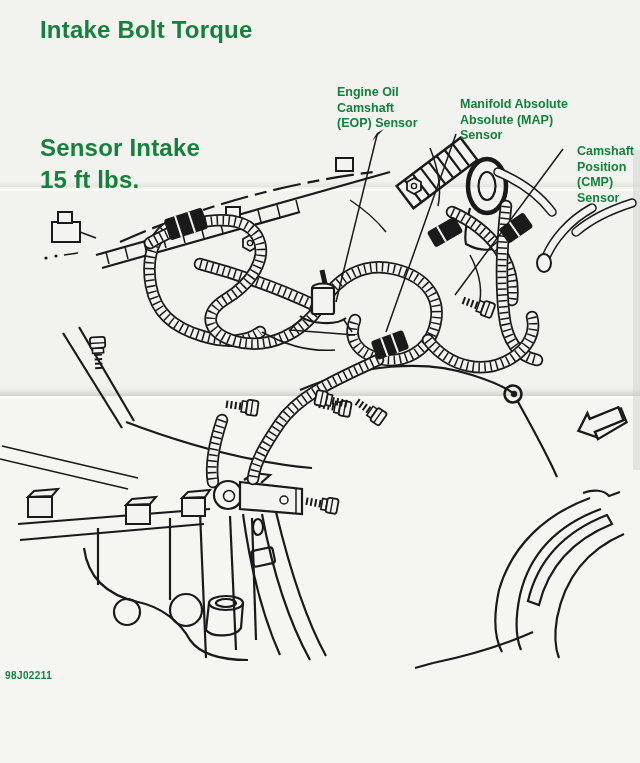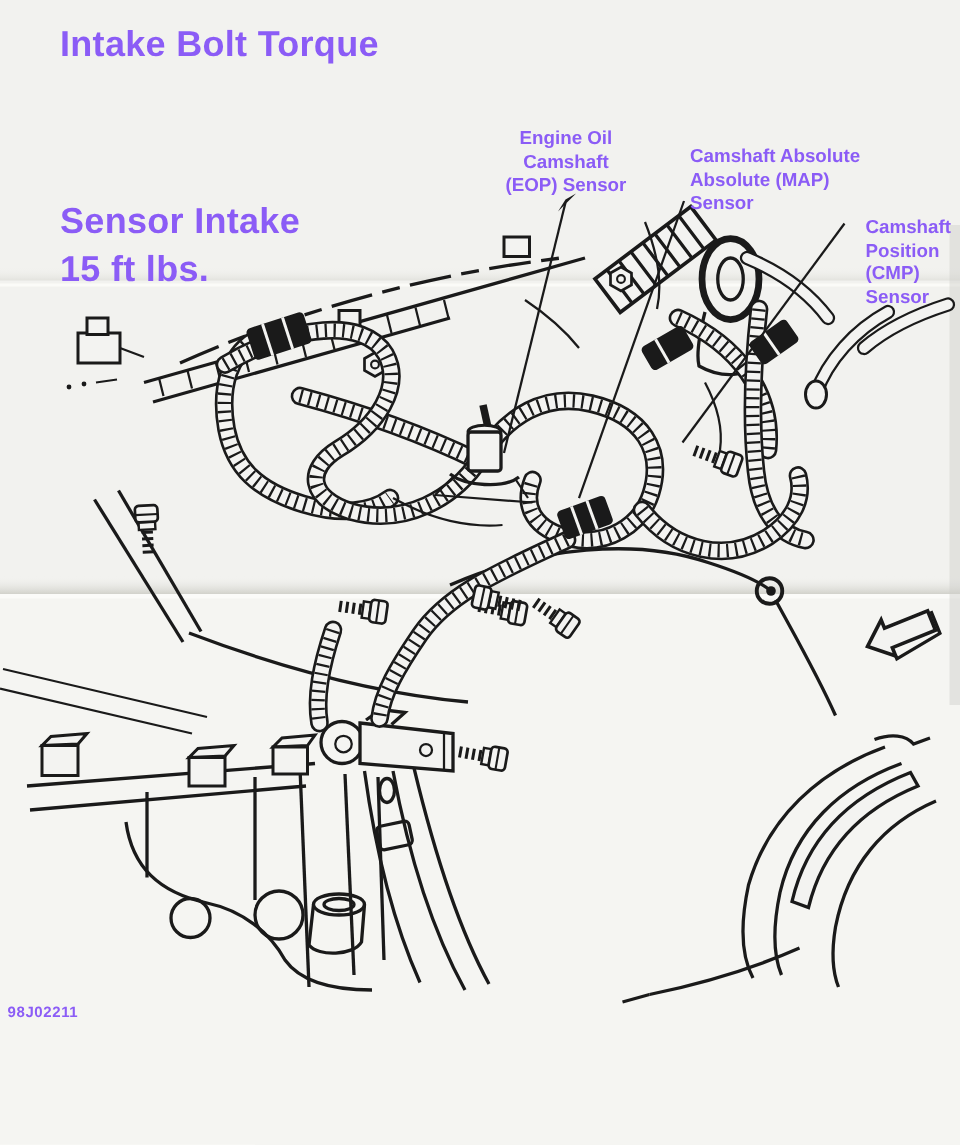--- a/index.html
+++ b/index.html
@@ -4,21 +4,21 @@
 <style>
   html,body{margin:0;padding:0;}
   #page{
     position:relative;
     width:640px;height:763px;
     background:#f2f2ef;
     overflow:hidden;
     font-family:"Liberation Sans", sans-serif;
   }
   #art{position:absolute;left:0;top:0;}
-  .note{position:absolute;color:#8b5cf6;white-space:nowrap;}
+  .note{position:absolute;color:#15803d;white-space:nowrap;}
   .big{font-size:24px;line-height:31.5px;font-weight:700;letter-spacing:.2px;}
   .callout{font-size:12.5px;line-height:15.5px;font-weight:700;}
   .fignum{font-size:10px;font-weight:700;letter-spacing:.4px;}
   
   .ink{stroke:#1a1a1a;fill:none;}
   .sw1{stroke-width:1.5;} .sw2{stroke-width:2.2;}
   .fillpaper{fill:#f3f3f1;stroke:#1a1a1a;}
   .fillink{fill:#1a1a1a;stroke:none;}
   .ld{stroke:#1a1a1a;stroke-width:1.5;fill:none;}
   .rt-o{fill:none;stroke:#1a1a1a;stroke-width:12.5;stroke-linecap:round;}
@@ -282,27 +282,27 @@
   </svg>
 
   <div class="note big" style="left:40px;top:14px;">
     <div>Intake Bolt Torque</div>
   </div>
   <div class="note big" style="left:40px;top:132px;">
     <div>Sensor Intake</div>
     <div>15 ft lbs.</div>
   </div>
 
-  <div class="note callout" style="left:337px;top:85px;text-align:center;">
+  <div class="note callout" style="left:337px;top:85px;">
     <div>Engine Oil</div>
     <div>Camshaft</div>
     <div>(EOP) Sensor</div>
   </div>
   <div class="note callout" style="left:460px;top:97px;">
-    <div>Camshaft Absolute</div>
+    <div>Manifold Absolute</div>
     <div>Absolute (MAP)</div>
     <div>Sensor</div>
   </div>
   <div class="note callout" style="left:577px;top:144px;">
     <div>Camshaft</div>
     <div>Position</div>
     <div>(CMP)</div>
     <div>Sensor</div>
   </div>
 

